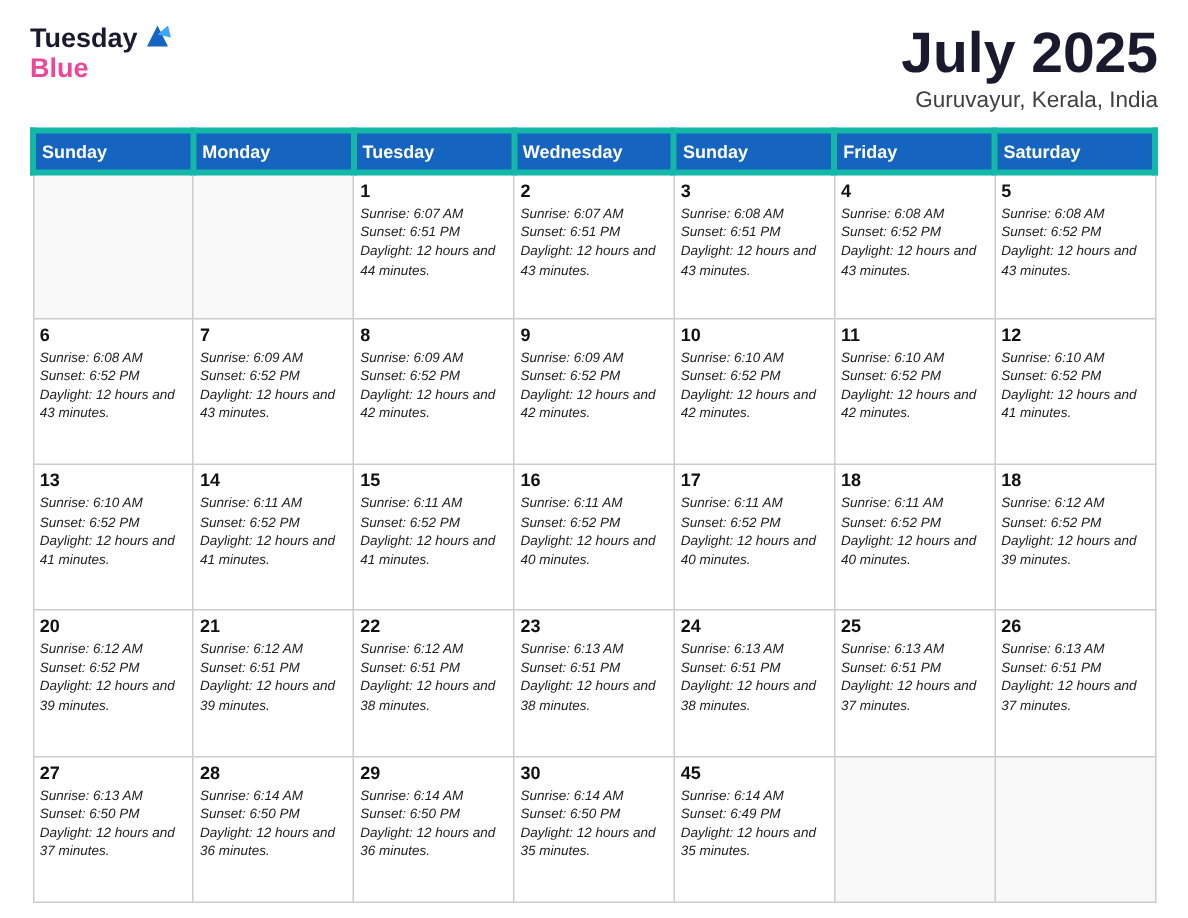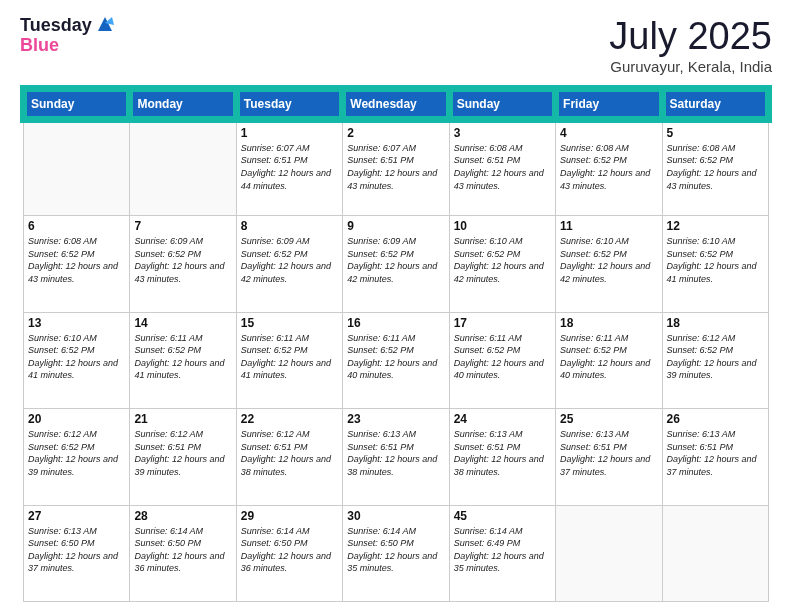--- a/index.html
+++ b/index.html
@@ -38,41 +38,41 @@
       width: 22px;
       height: 22px;
       margin-left: 2px;
       margin-top: -4px;
     }
     .title-block {
       text-align: right;
     }
     .month-title {
       font-size: 38px;
-      font-weight: normal;
+      font-weight: bold;
       color: #1a1a2e;
       line-height: 1.1;
     }
     .subtitle {
       font-size: 15px;
       color: #404040;
     }
     .calendar {
       width: 100%;
       border-collapse: collapse;
       flex: 1;
     }
     .calendar th {
       background: #1565c0;
       color: #fff;
       font-size: 12px;
       font-weight: bold;
       padding: 5px 4px;
       text-align: left;
-      border: 7px solid #14b8a6;
+      border: 4px solid #14b8a6;
       margin-left: 32px;
     }
     .calendar td {
       border: 1px solid #ccc;
       vertical-align: top;
       padding: 3px 4px;
       width: calc(100% / 7);
       font-size: 9.5px;
       color: #222;
       background: #fff;

